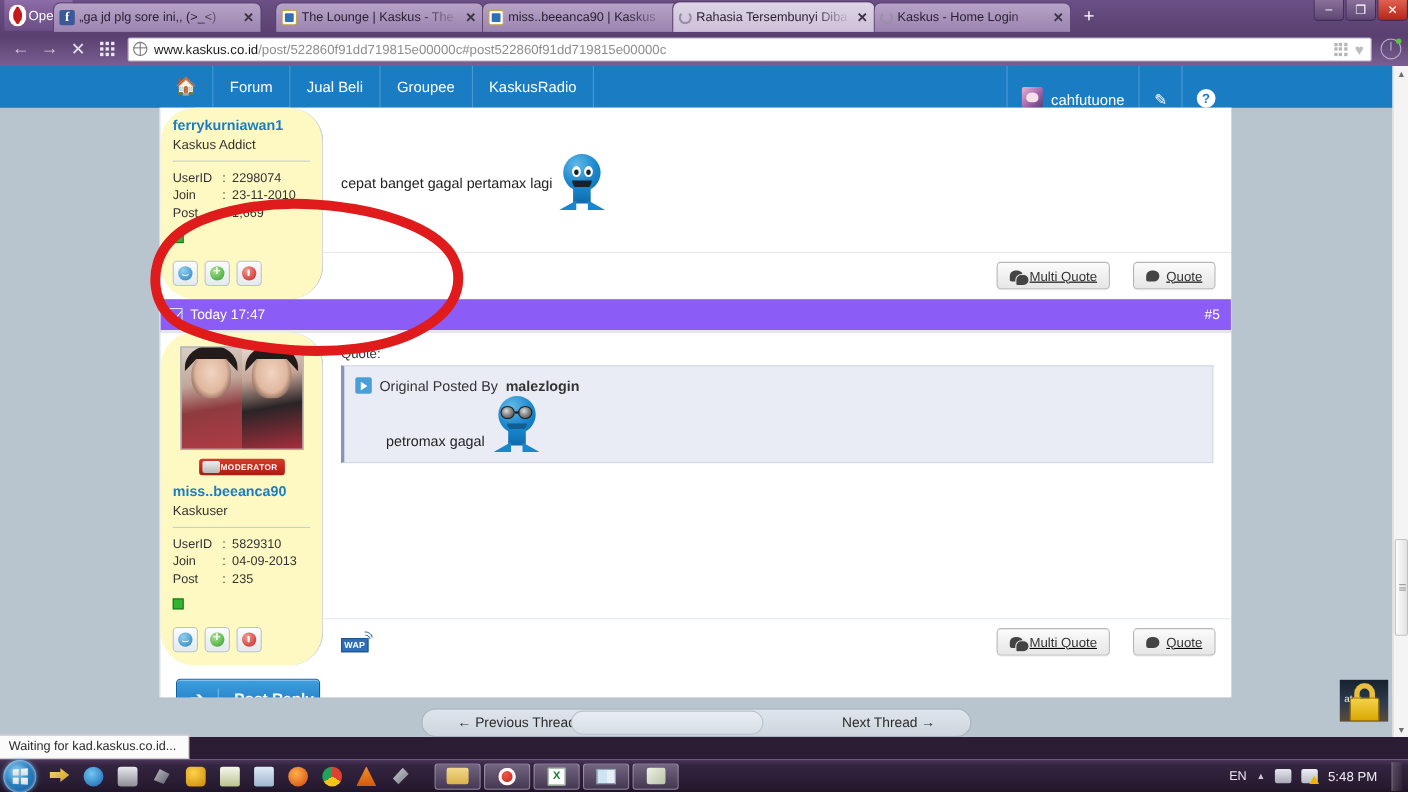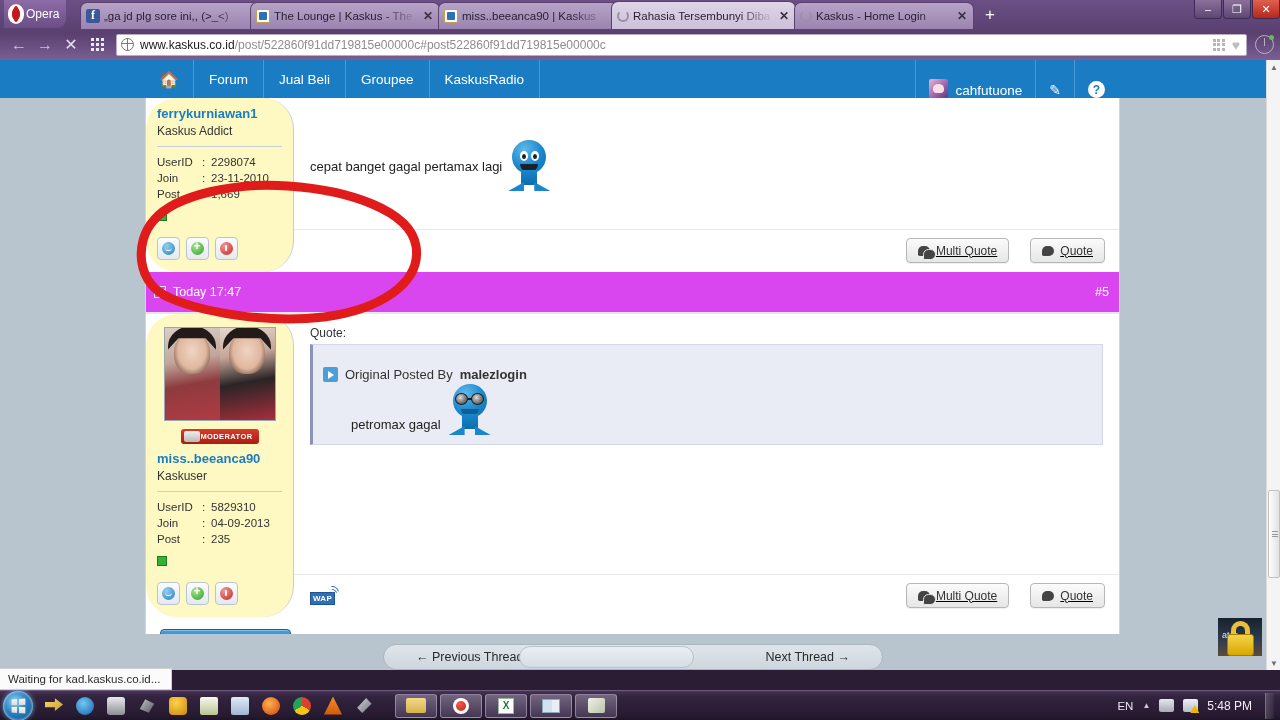--- a/index.html
+++ b/index.html
@@ -152,21 +152,21 @@
     font-size: 12px; font-weight: bold; display:flex;align-items:center;justify-content:center;
   }
 
   
   .thread {
     position: absolute; left: 145px; top: 38px; width: 975px; bottom: 0;
     background: #fff; border-left: 1px solid #cfd6dc; border-right: 1px solid #cfd6dc;
   }
   .post { position: relative; background: #fff; }
   .post-hdr {
-    height: 42px; background: #d946ef; color: #fff; font-size: 12.5px;
+    height: 30px; background: #8b5cf6; color: #fff; font-size: 12.5px;
     display: flex; align-items: center; padding: 0 10px 0 8px;
     border-bottom: 2px solid #e2e8ed;
   }
   .post-hdr .chk {
     width: 12px; height: 12px; border: 1.3px solid #cfe3f3; margin-right: 7px;
     position: relative;
   }
   .post-hdr .chk::after{
     content:""; position:absolute; left:2px; top:-1px; width:5px; height:9px;
     border:solid #fff; border-width:0 1.6px 1.6px 0; transform:rotate(42deg);
@@ -266,21 +266,21 @@
   .sm-lens { position:absolute; top:0; width: 13px; height: 12px; border-radius: 50%;
     background: radial-gradient(circle at 40% 35%,#dcdcdc 0%,#8a8a8a 45%,#3a3a3a 100%);
     border: 1.5px solid #1d1d1d; }
   .sm-lens.l { left: 0; } .sm-lens.r { left: 16px; }
   .sm-bridge { position:absolute; left: 13px; top: 5px; width: 5px; height: 2px; background:#1d1d1d; }
 
   .quotelabel { font-size: 12px; color: #333; padding: 12px 16px 4px 16px; }
   .quotebox {
     margin: 0 16px; background: #e9ecf5; border-left: 3px solid #8a93b8;
     border-top: 1px solid #d3d8e7; border-right: 1px solid #d3d8e7; border-bottom: 1px solid #d3d8e7;
-    padding: 22px 10px 8px 10px; min-height: 78px;
+    padding: 10px 10px 8px 10px; min-height: 78px;
   }
   .qhead { font-size: 13px; color: #333; display: flex; align-items: center; gap: 7px; }
   .qarrow {
     width: 15px; height: 15px; background: #4a9fd8; border-radius: 2px; position: relative;
   }
   .qarrow::after{
     content:""; position:absolute; left:5px; top:3.5px; border-style:solid;
     border-width:4px 0 4px 6px; border-color:transparent transparent transparent #fff;
   }
   .qbody { display: flex; align-items: flex-end; gap: 6px; padding-left: 28px; margin-top: 2px; }
@@ -436,21 +436,21 @@
 <div id="root">
 
   <div class="browser-chrome">
 
     <div class="tabstrip">
       <div class="opera-btn">
         <span class="opera-logo"></span>
         <span>Opera</span>
       </div>
 
-      <div class="tab" style="left:80px;width:190px;">
+      <div class="tab" style="left:48px;width:190px;">
         <span class="tab-favicon fav-fb"></span>
         <span class="tab-title">„ga jd plg sore ini,, (&gt;_&lt;)</span>
         <span class="tab-close">✕</span>
       </div>
 
       <div class="tab" style="left:250px;width:190px;">
         <span class="tab-favicon fav-kas"></span>
         <span class="tab-title">The Lounge | Kaskus - The</span>
         <span class="tab-close">✕</span>
       </div>

